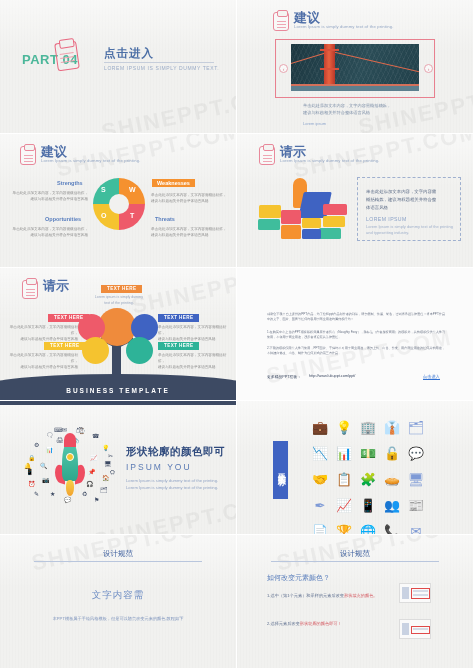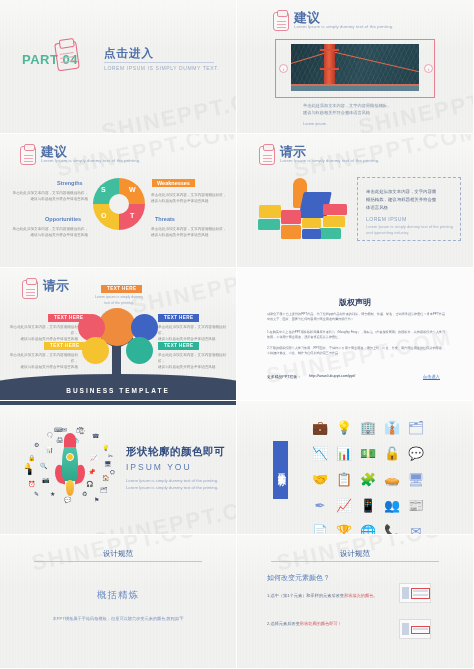--- a/index.html
+++ b/index.html
@@ -287,21 +287,20 @@
     <div class="tbody" style="left:158px; top:84px; width:72px; white-space:pre-line;">单击此处添加文本内容，文字内容需概括精炼，
 建议与标题相关并符合整体语言风格</div>
 
     <div class="btpl">BUSINESS TEMPLATE</div>
   </div>
 
   <div class="slide" style="background:#fbfbfb;">
     <div class="wm">
       <span style="left:28px; top:76px;">SHINEPPT.COM</span>
     </div>
-    <div class="cp-title">版权声明</div>
     <div class="cp-p" style="left:30px; top:44px; width:178px;">感谢您下载平台上提供的PPT作品，为了您和ppt作品创作者的利益，请勿复制、传播、销售，否则将承担法律责任！将本PPT作品中的文字、图片、图表等任何内容用于商业用途均属侵权行为！</div>
     <div class="cp-p" style="left:30px; top:62px; width:178px;">1.在购买中心上售的PPT模板版权归属原作者所有（Naughty Foxy），除标注（作者授权商用）的模板外，其他模板仅供个人学习使用，不得用于商业用途，违反者将追究其法律责任。</div>
     <div class="cp-p" style="left:30px; top:78px; width:178px;">2.下载的模板仅限个人学习使用，PPT图片、字体均不可用于商业用途，请勿上传、出售、分发、用作商业用途的任何其他用途，不得擅自修改、出售、制作为任何形式的第三方作品。</div>
     <div class="cp-url" style="left:30px; top:106px;">更多精品PPT模板：</div>
     <div class="cp-url" style="left:72px; top:106px;">http://www.lukuppt.com/ppt/</div>
     <div class="cp-btn" style="left:186px; top:106px;">点击进入</div>
   </div>
 
   <div class="slide inner">
     <div style="position:absolute; left:0; right:0; top:0; height:4px; background:#3d4a63;"></div>
@@ -383,21 +382,21 @@
       <div class="ic">✉</div>
     </div>
   </div>
 
   <div class="slide inner">
     <div class="wm">
       <span style="left:30px; top:-4px;">SHINEPPT.COM</span>
     </div>
     <div class="ds-t">设计规范</div>
     <div class="ds-rule"></div>
-    <div class="ds-h" style="top:54px;">概括精炼</div>
+    <div class="ds-h" style="top:54px;">文字内容需</div>
     <div class="ds-b" style="top:81px;">本PPT模板属于手绘风格模板，但是可以随意改变元素的颜色,教程如下</div>
   </div>
 
   <div class="slide inner">
     <div class="wm">
       <span style="left:38px; top:-4px;">SHINEPPT.COM</span>
     </div>
     <div class="ds-t">设计规范</div>
     <div class="ds-rule"></div>
     <div class="ds-q" style="left:30px; top:38px;">如何改变元素颜色？</div>

